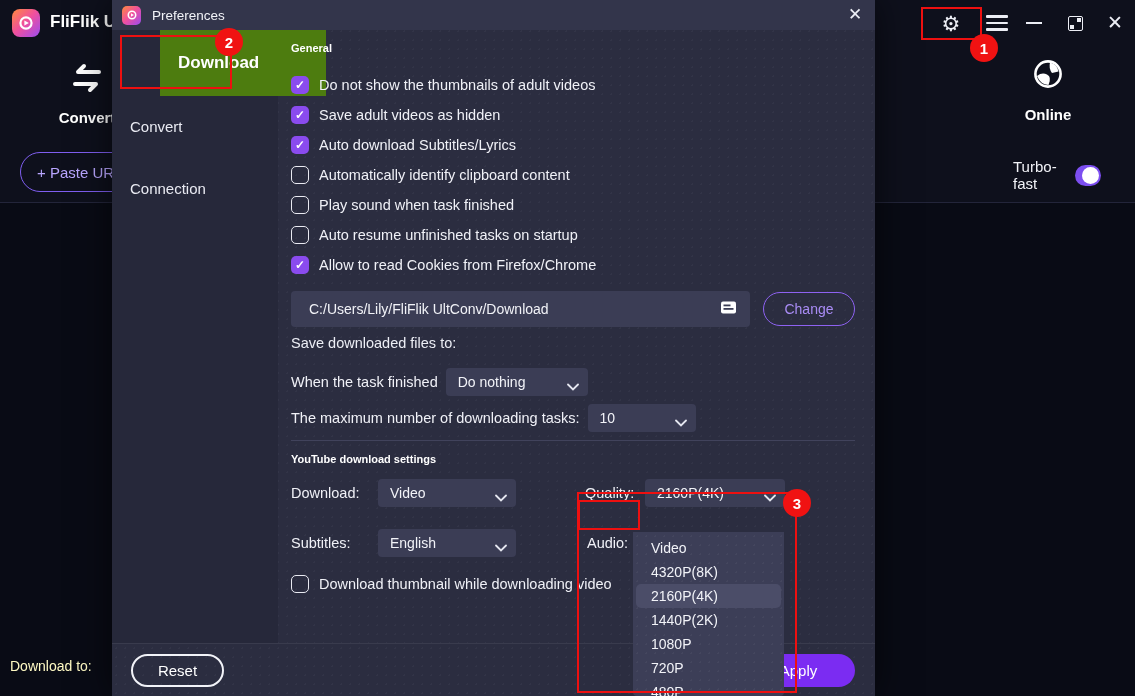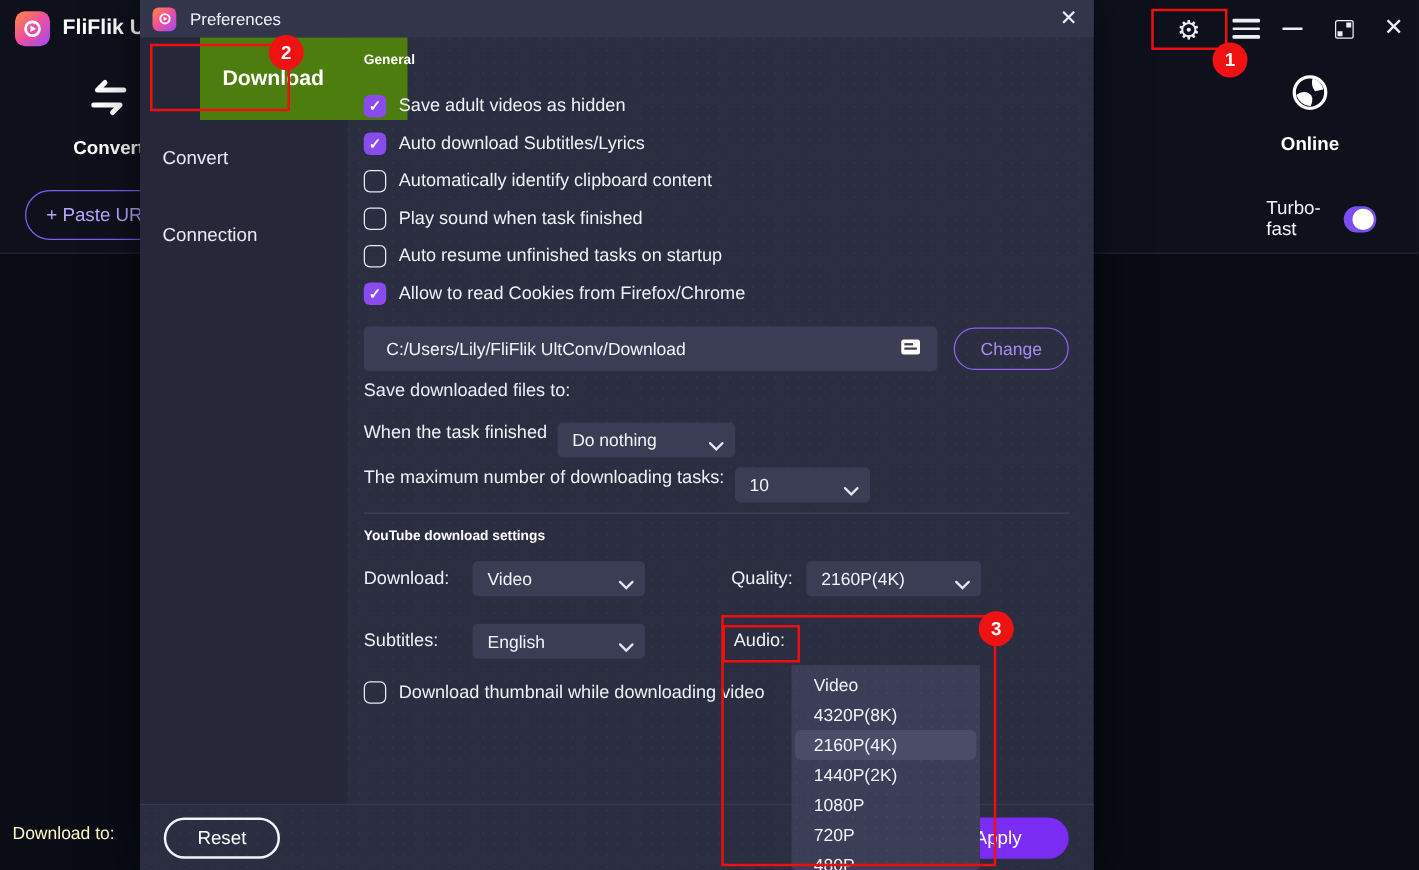--- a/index.html
+++ b/index.html
@@ -66,21 +66,21 @@
   .checkbox.checked { border:none; background:#8a4bee; }
   .checkbox.checked::after { content:"✓"; }
   .cb-lbl { font-size:14.5px; color:#f0f1f7; }
   #save-to-lbl { margin-top:8px; font-size:14.5px; }
   #path-row { margin-top:11px; display:flex; align-items:center; }
   #path-input { flex:1; height:36px; background:#3b3d55; border-radius:4px; display:flex; align-items:center;
     padding:0 12px 0 18px; font-size:14px; color:#f2f3f8; }
   #path-input .spacer { flex:1; }
   #change-btn { width:92px; height:34px; margin-left:13px; border:1.6px solid #8e62f2; border-radius:17px;
     display:flex; align-items:center; justify-content:center; font-size:14px; color:#a98cf5; }
-  .inline-row { display:flex; }
+  .inline-row { display:flex; align-items:center; }
   #task-row { margin-top:17px; } #max-row { margin-top:8px; }
   .row-lbl { font-size:14.5px; color:#f0f1f7; }
   .dropdown { height:28px; background:#3b3d55; border-radius:4px; display:flex; align-items:center;
     padding-left:12px; font-size:14px; color:#f2f3f8; position:relative; }
   .dropdown .chev { position:absolute; right:9px; top:10px; color:#e4e6ef; }
   #task-dd { width:142px; margin-left:8px; } #max-dd { width:108px; margin-left:8px; }
   #yt-divider { margin-top:8px; border:none; border-top:1px solid #41435c; }
   #yt-heading { margin-top:12px; }
   .yt-row { position:relative; height:28px; }
   #yt-row1 { margin-top:14px; } #yt-row2 { margin-top:22px; }
@@ -200,20 +200,24 @@
       </div>
       <div id="sb-convert" class="sb-item">Convert</div>
       <div id="sb-connection" class="sb-item">Connection</div>
     </div>
 
     <div id="content">
       <div id="general-heading" class="heading">General</div>
 
       <div class="cb-row">
         <span class="checkbox checked"></span>
+        <span class="cb-lbl">Do not show the thumbnails of adult videos</span>
+      </div>
+      <div class="cb-row">
+        <span class="checkbox checked"></span>
         <span class="cb-lbl">Save adult videos as hidden</span>
       </div>
       <div class="cb-row">
         <span class="checkbox checked"></span>
         <span class="cb-lbl">Auto download Subtitles/Lyrics</span>
       </div>
       <div class="cb-row">
         <span class="checkbox"></span>
         <span class="cb-lbl">Automatically identify clipboard content</span>
       </div>

